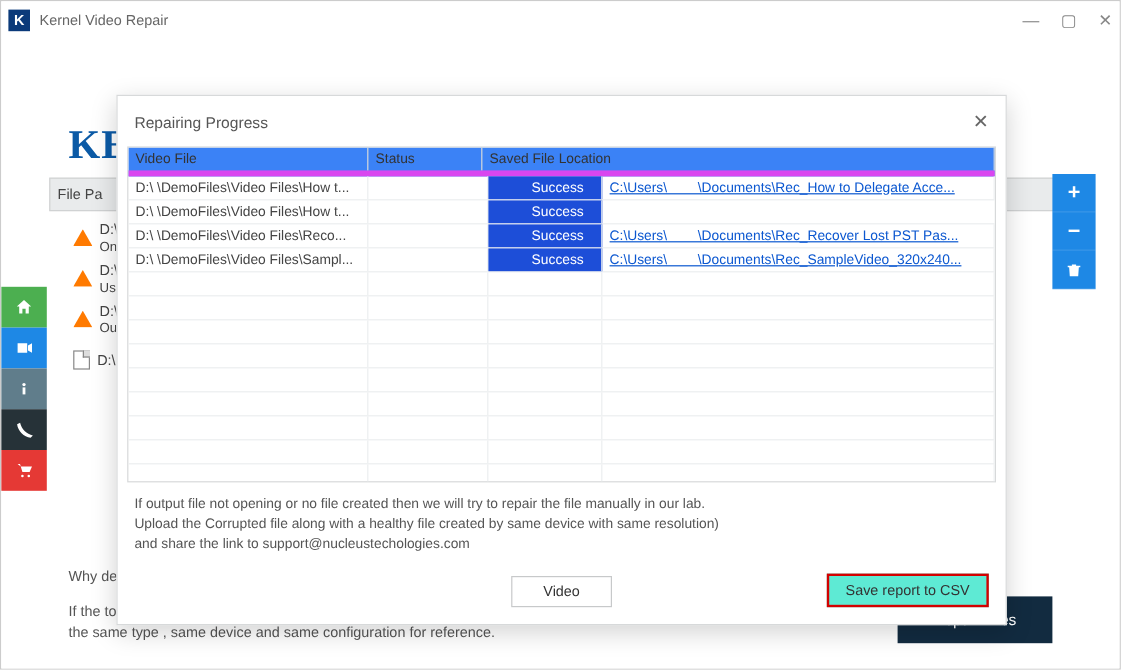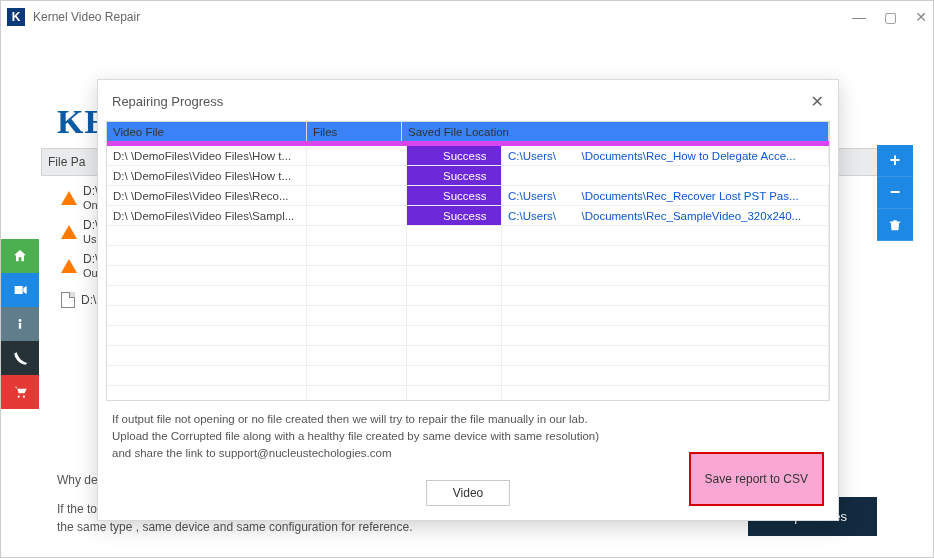--- a/index.html
+++ b/index.html
@@ -47,28 +47,28 @@
 
 .grid { border: 1px solid #d7d9da; margin: 0 8px; height: 280px; overflow: hidden; background: #fff; }
 .grow { display: flex; height: 20px; border-bottom: 1px solid #eceeef; font-size: 11.5px; color: #444; }
 .ghead { background: #3b82f6; border-bottom: 5px solid #d946ef; color: #333; height: 24px; }
 .gcell { padding: 2px 6px; border-right: 1px solid #eceeef; overflow: hidden; white-space: nowrap; text-overflow: ellipsis; display: flex; align-items: center; }
 .ghead .gcell { border-right: 1px solid #d7d9da; }
 .c1 { width: 200px; }
 .c2 { width: 100px; }
 .c3 { width: 95px; }
 .c4 { flex: 1; }
-.status-succ { background: #6d28d9; color: #fff; justify-content: flex-start; padding-left: 36px; }
-.link { color: #0b57d0; cursor: pointer; }
+.status-succ { background: #1d4ed8; color: #fff; justify-content: flex-start; padding-left: 36px; }
+.link { color: #0b57d0; text-decoration: underline; cursor: pointer; }
 
 .note { padding: 10px 14px 0; color: #555; font-size: 11.5px; line-height: 17px; }
 
 .modal-buttons { margin-top: auto; padding: 14px; display: flex; align-items: center; }
 .btn-close { margin: 0 auto; border: 1px solid #c7c9ca; background: #fff; color: #333; font-size: 12px; padding: 5px 26px; cursor: pointer; }
-.btn-csv { position: absolute; right: 14px; bottom: 14px; border: 2px solid #d40000; background: #f9a8d4; color: #333; font-size: 12px; padding: 18px 14px; cursor: pointer; }
+.btn-csv { position: absolute; right: 14px; bottom: 14px; border: 2px solid #d40000; background: #5eead4; color: #333; font-size: 12px; padding: 5px 14px; cursor: pointer; }
 
 svg { display: block; }
 </style>
 </head>
 <body>
 
 <div class="titlebar">
   <div class="app-icon">K</div>
   <div class="title">Kernel Video Repair</div>
   <div class="win-controls">
@@ -157,21 +157,21 @@
   <div class="modal-overlay">
     <div class="modal">
       <div class="modal-title">
         <span>Repairing Progress</span>
         <span class="modal-close">✕</span>
       </div>
 
       <div class="grid">
         <div class="grow ghead">
           <div class="gcell c1">Video File</div>
-          <div class="gcell c3">Files</div>
+          <div class="gcell c3">Status</div>
           <div class="gcell c4">Saved File Location</div>
         </div>
         <div id="grid-body">
             <div class="grow">
               <div class="gcell c1">D:\         \DemoFiles\Video Files\How t...</div>
               <div class="gcell c2"></div>
               <div class="gcell c3 status-succ">Success</div>
               <div class="gcell c4">
                 <span class="link">C:\Users\&nbsp;&nbsp;&nbsp;&nbsp;&nbsp;&nbsp;&nbsp;&nbsp;\Documents\Rec_How to Delegate Acce...</span>
               </div>

